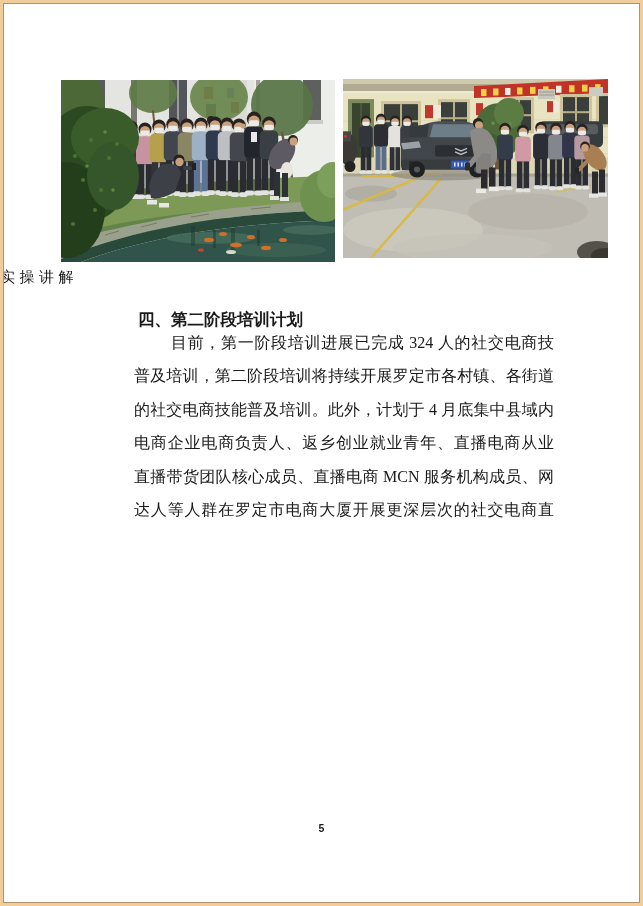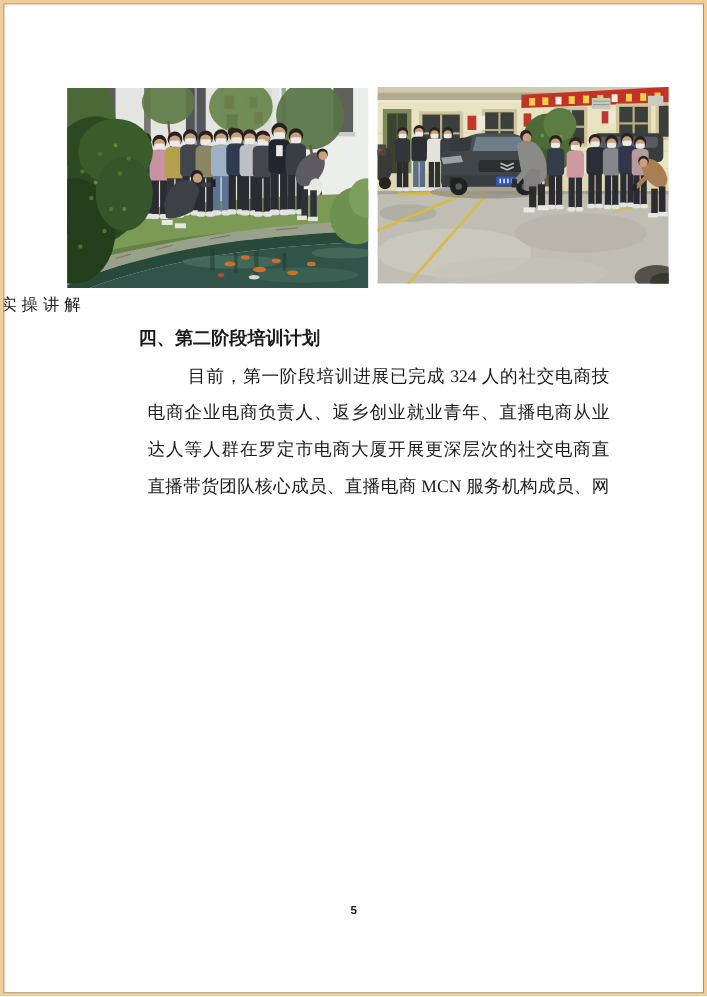--- a/index.html
+++ b/index.html
@@ -14,21 +14,21 @@
   figure{margin:0;padding:0;}
   .photo{position:absolute;overflow:hidden;}
   .photo svg{display:block;width:100%;height:100%;}
   .photo-left{left:61px;top:80px;width:274px;height:182px;}
   .photo-right{left:343px;top:79px;width:265px;height:179px;}
   .caption{
     position:absolute;left:0;top:268px;width:100%;height:22px;
     text-align:left;font-size:15px;letter-spacing:4.5px;padding-left:0;box-sizing:border-box;
   }
   .heading{
-    position:absolute;left:90px;top:296px;width:464px;height:24px;margin:0;
+    position:absolute;left:90px;top:296px;width:464px;height:24px;margin:12px;
     font-size:16.5px;font-weight:bold;line-height:24px;text-indent:36px;
   }
   .bodytext{position:absolute;left:90px;top:326px;width:464px;}
   .bl{height:33.4px;line-height:33.4px;font-size:16px;white-space:nowrap;}
   .jl{text-align:justify;text-align-last:justify;text-justify:inter-ideograph;white-space:normal;overflow:hidden;margin-left:44px;}
   .indent{padding-left:37px;}
   .pageno{
     position:absolute;left:0;top:822px;width:100%;height:16px;
     text-align:center;font-size:10.5px;font-weight:bold;
     font-family:"Liberation Sans","DejaVu Sans",sans-serif;
@@ -356,19 +356,21 @@
       </g>
     </svg>
   </figure>
 
   <div class="caption">实操讲解</div>
 
   <h2 class="heading">四、第二阶段培训计划</h2>
 
   <div class="bodytext">
     <div class="bl jl indent">目前，第一阶段培训进展已完成 324 人的社交电商技能</div>
+    <div class="bl jl">普及培训，第二阶段培训将持续开展罗定市各村镇、各街道</div>
+    <div class="bl jl">的社交电商技能普及培训。此外，计划于 4 月底集中县域内</div>
     <div class="bl jl">电商企业电商负责人、返乡创业就业青年、直播电商从业者、</div>
+    <div class="bl jl">直播带货团队核心成员、直播电商 MCN 服务机构成员、网红</div>
     <div class="bl jl">达人等人群在罗定市电商大厦开展更深层次的社交电商直</div>
-    <div class="bl jl">直播带货团队核心成员、直播电商 MCN 服务机构成员、网红</div>
   </div>
 
   <div class="pageno">5</div>
 </div>
 
 </body></html>

